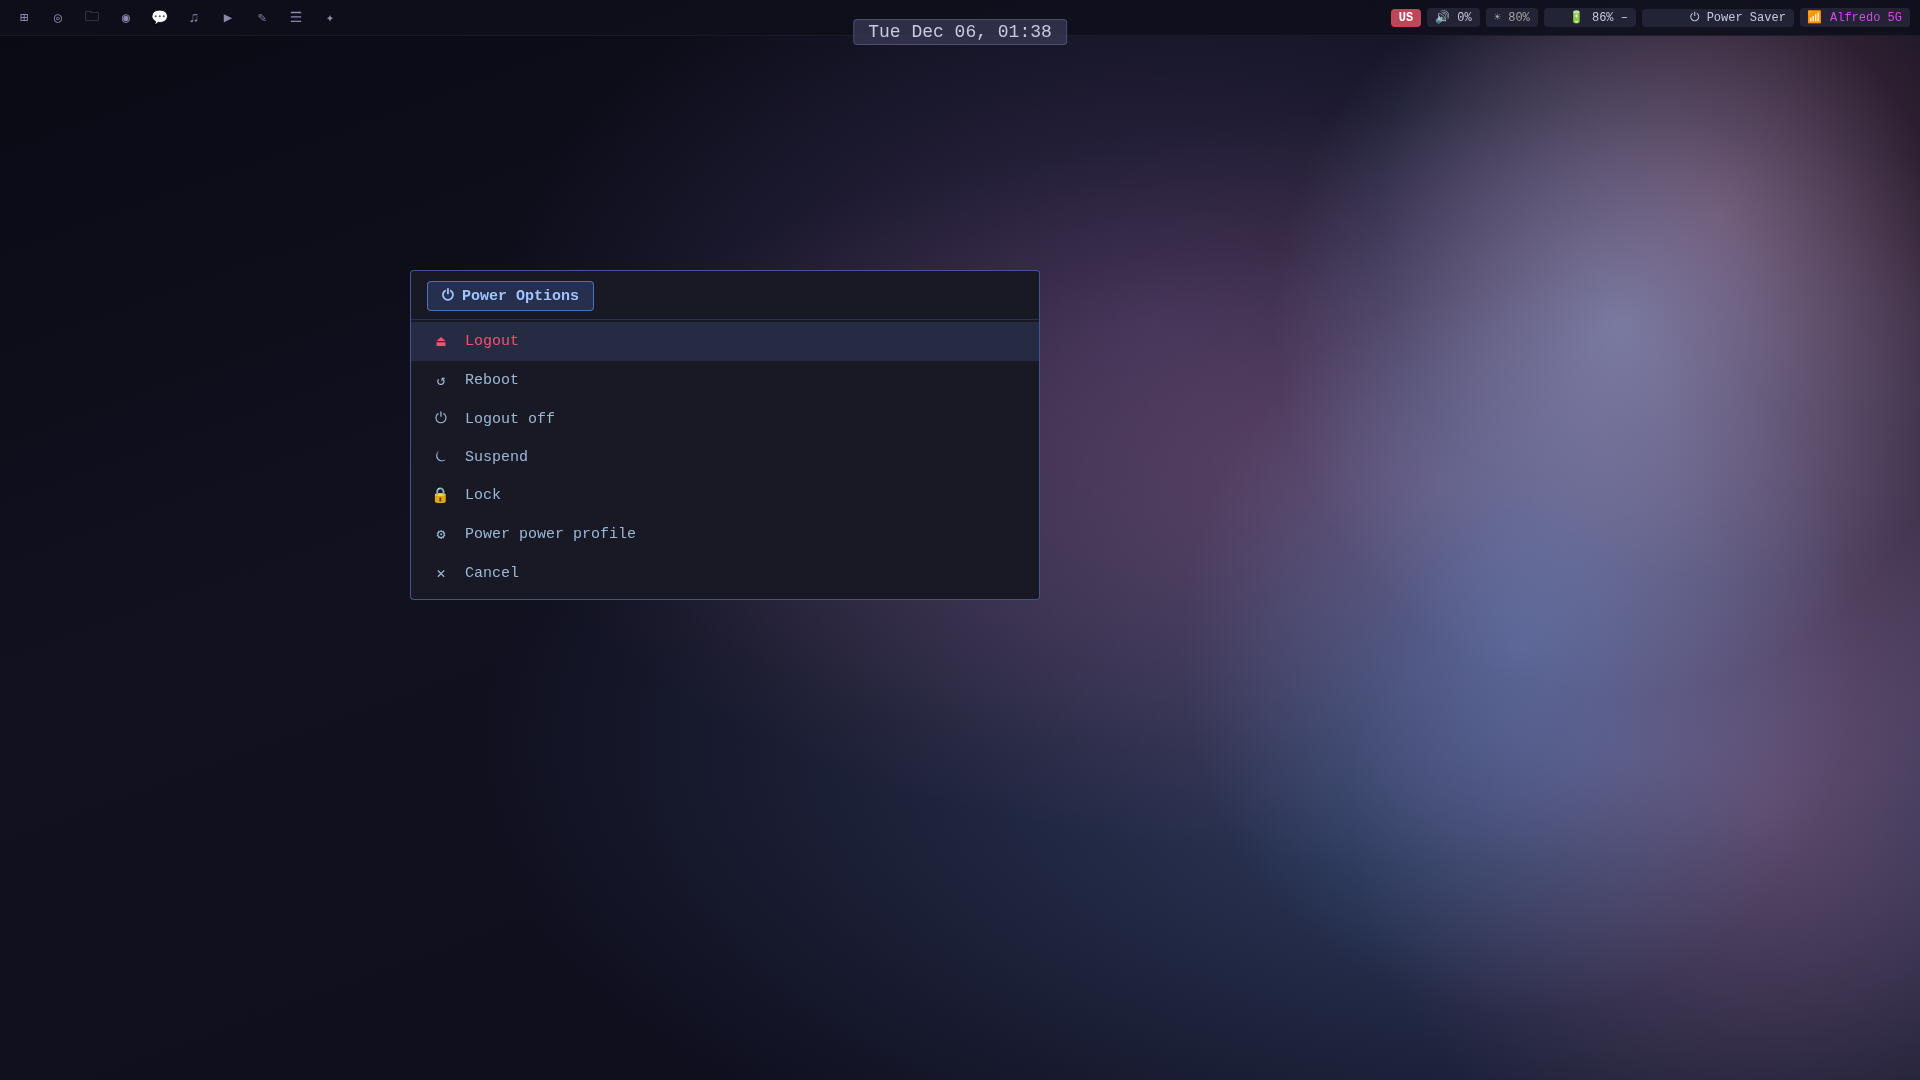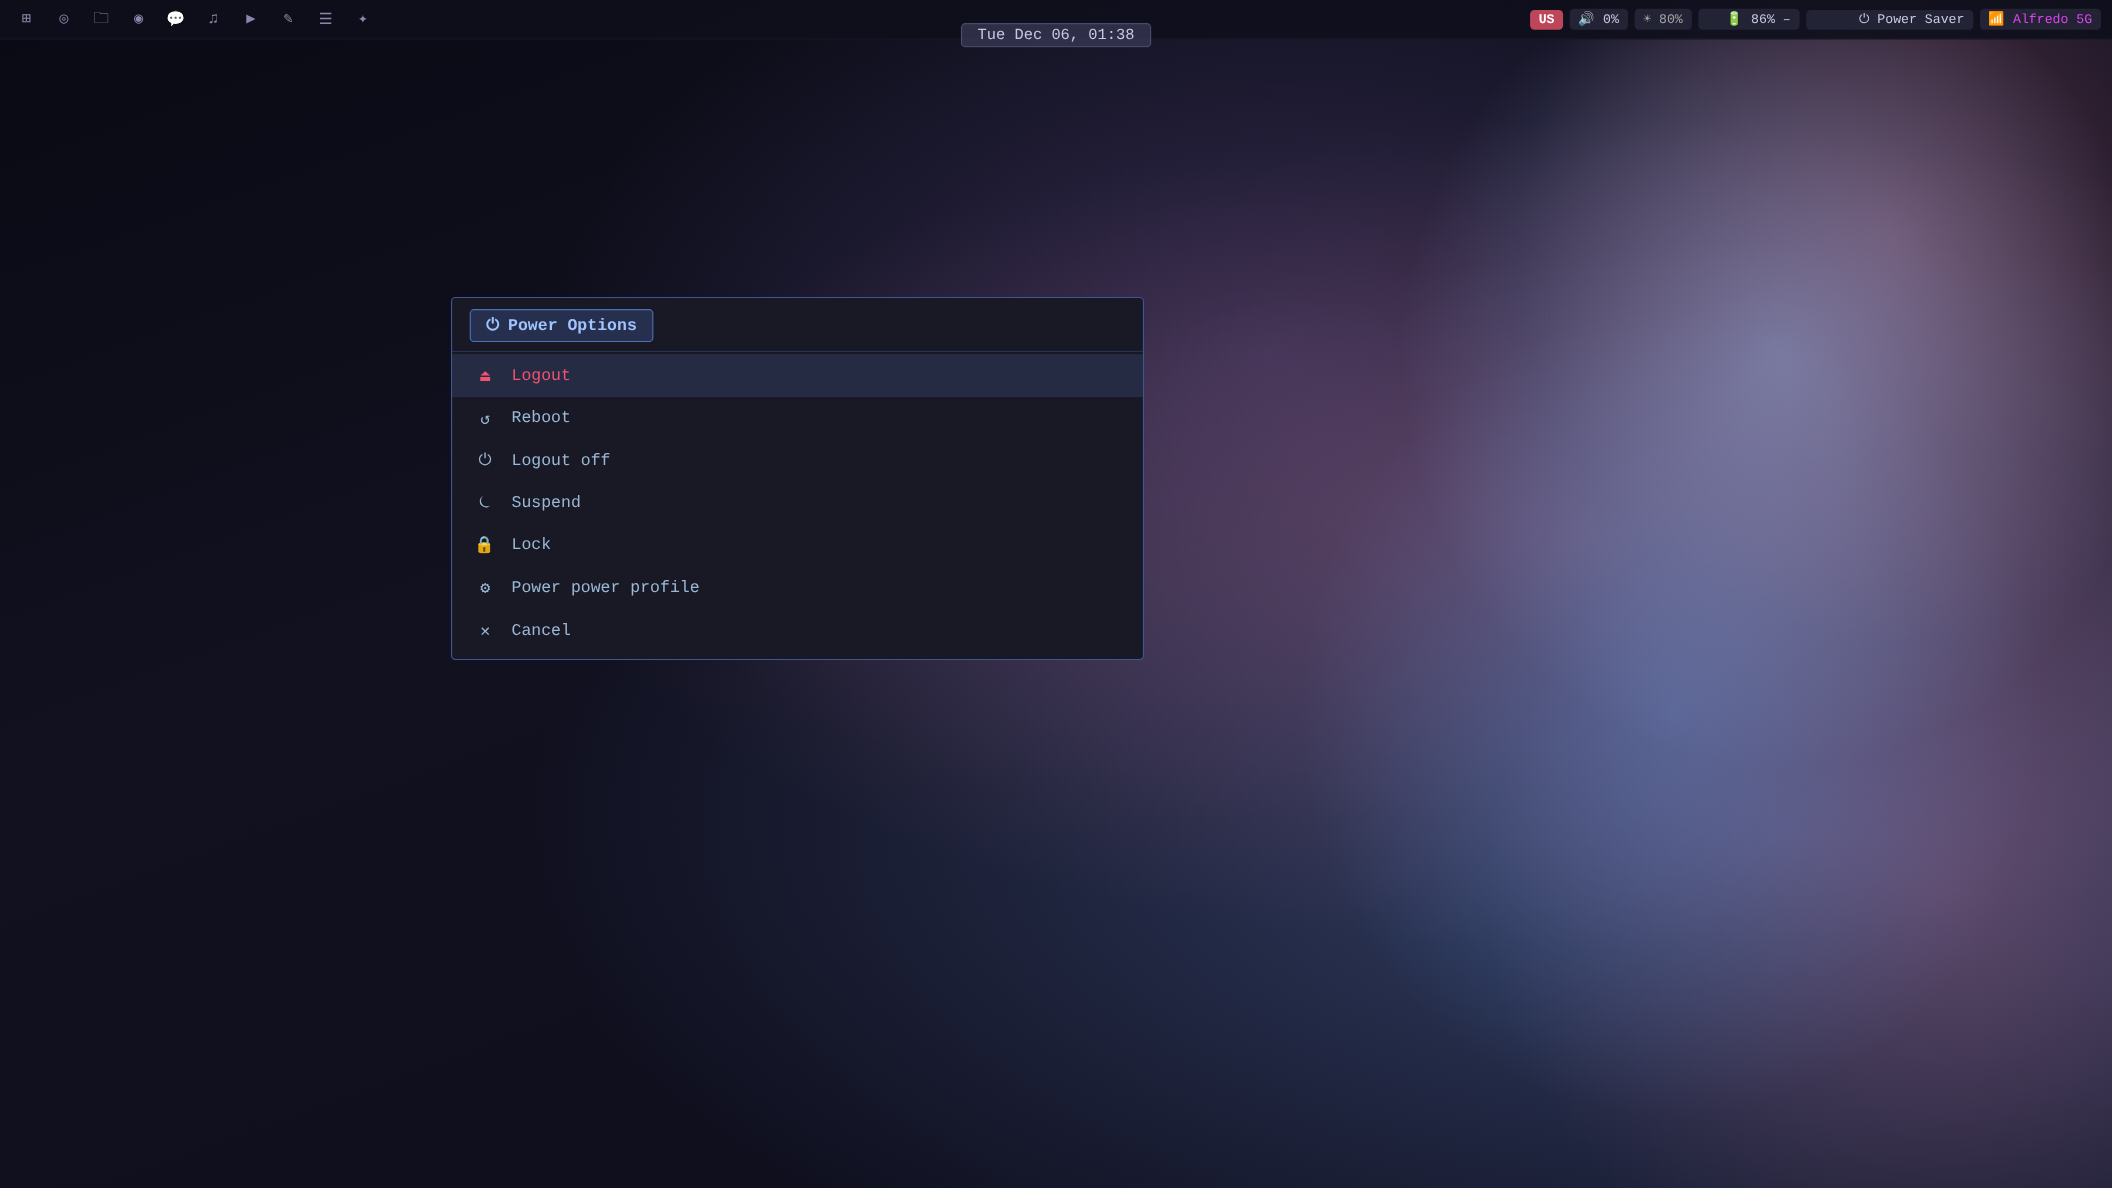--- a/index.html
+++ b/index.html
@@ -79,21 +79,21 @@
       left: 50%;
       transform: translateX(-50%);
     }
 
     .clock-badge {
       background: rgba(60, 60, 90, 0.7);
       border: 1px solid rgba(150, 150, 200, 0.3);
       border-radius: 4px;
       padding: 2px 14px;
       color: #c8c8e0;
-      font-size: 14px;
+      font-size: 18px;
       font-family: 'Courier New', monospace;
       margin-top: 28px;
     }
 
     .panel-right {
       display: flex;
       align-items: center;
       gap: 6px;
     }
 

